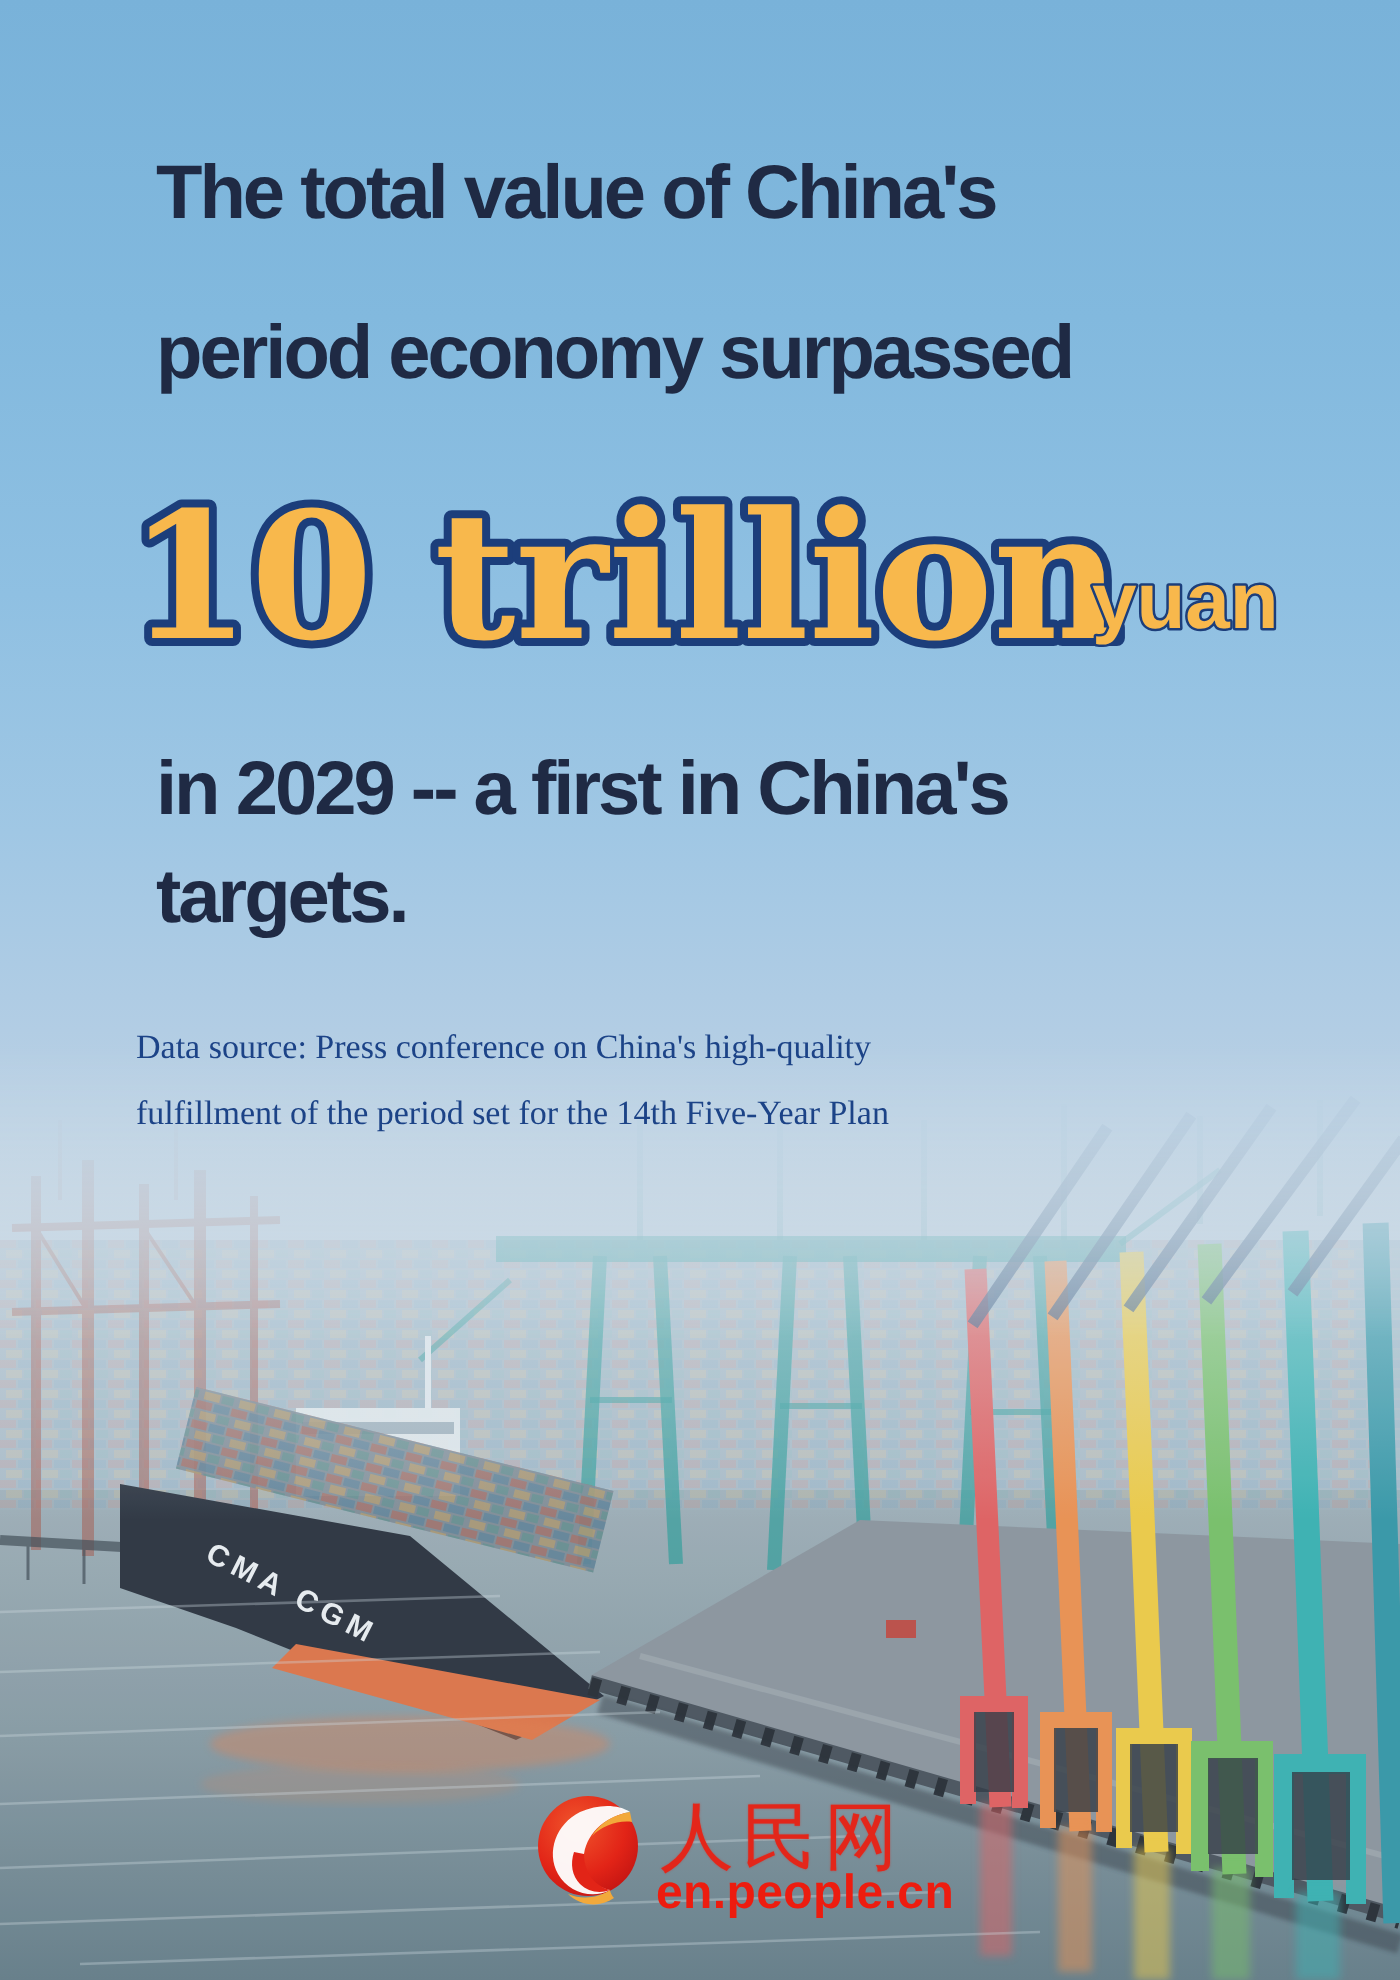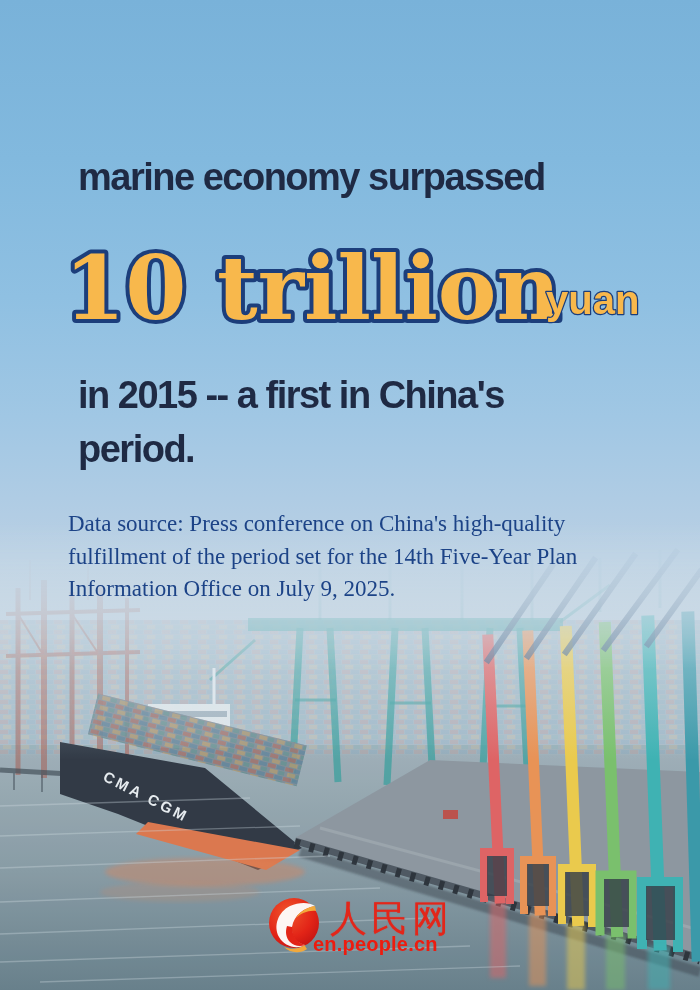--- a/index.html
+++ b/index.html
@@ -20,35 +20,35 @@
   .bignum{position:absolute;left:58px;top:222px;}
   .bignum text{font-family:"DejaVu Serif",serif;font-weight:bold;
     fill:#f8b84c;stroke:#1c3e7b;paint-order:stroke;stroke-linejoin:round;}
   .bignum .unit{font-family:"Liberation Sans",sans-serif;}
   .conversion{
     position:absolute;left:68px;top:332px;
     font-size:21px;font-weight:bold;letter-spacing:-0.2px;color:#1f2a44;white-space:nowrap;
   }
   .datasource{
     position:absolute;left:68px;top:508px;width:580px;
-    font-family:"Liberation Serif",serif;font-size:23px;line-height:32.5px;
+    font-family:"Liberation Serif",serif;font-size:17px;line-height:32.5px;
     color:#1c4387;
   }
   .datasource span{display:block;white-space:nowrap;}
   .scene{position:absolute;left:0;top:0;width:700px;height:990px;}
   .footer-logo{position:absolute;left:268px;top:892px;width:180px;height:66px;}
   .logo-swirl{position:absolute;left:0;top:2px;}
   .logo-cn{
     position:absolute;left:62px;top:2px;
     font-size:37px;font-weight:normal;letter-spacing:4px;color:#e3261a;white-space:nowrap;
     text-shadow:0 0 1px rgba(227,38,26,.6);
   }
   .logo-url{
-    position:absolute;left:45px;top:41px;
-    font-size:20px;font-weight:bold;letter-spacing:0.2px;color:#ed1c0f;white-space:nowrap;
+    position:absolute;left:60px;top:41px;
+    font-size:24px;font-weight:bold;letter-spacing:0.2px;color:#ed1c0f;white-space:nowrap;
   }
 </style>
 </head>
 <body>
 
 <div class="poster">
 
   <svg class="scene" viewBox="0 0 700 990" aria-hidden="true">
     <defs>
       <linearGradient id="fadeG" x1="0" y1="520" x2="0" y2="668" gradientUnits="userSpaceOnUse">
@@ -228,35 +228,35 @@
         <line x1="0" y1="934" x2="430" y2="918"></line>
         <line x1="0" y1="962" x2="470" y2="946"></line>
         <line x1="40" y1="982" x2="520" y2="966"></line>
       </g>
 
       <rect x="0" y="520" width="700" height="240" fill="url(#hazeG)"></rect>
       <rect x="0" y="520" width="700" height="470" fill="#d7e4ef" opacity="0.08"></rect>
     </g>
   </svg>
 
-  <div class="headline hl2">marine economy surpassed</div>
+  <div class="headline hl1">The total value of China's</div>
+  <div class="headline hl2">period economy surpassed</div>
 
   <svg class="bignum" width="660" height="125" viewBox="0 0 660 125">
     <text x="6" y="97" font-size="88" stroke-width="8">10 trillion</text>
     <text class="unit" x="488" y="92" font-size="40" font-weight="bold" stroke-width="2.5">yuan</text>
   </svg>
 
 
-  <div class="headline hl3">in 2015 -- a first in China's</div>
-  <div class="headline hl4">period.</div>
+  <div class="headline hl3">in 2029 -- a first in China's</div>
+  <div class="headline hl4">targets.</div>
 
   <div class="datasource">
     <span>Data source: Press conference on China's high-quality</span>
     <span>fulfillment of the period set for the 14th Five-Year Plan</span>
-    <span>Information Office on July 9, 2025.</span>
   </div>
 
   <div class="footer-logo">
     <svg class="logo-swirl" width="56" height="62" viewBox="0 0 56 62">
       <defs>
         <radialGradient id="lgrad" cx="0.38" cy="0.3" r="0.9">
           <stop offset="0" stop-color="#f0552c"></stop>
           <stop offset="0.55" stop-color="#e22417"></stop>
           <stop offset="1" stop-color="#b50d10"></stop>
         </radialGradient>

